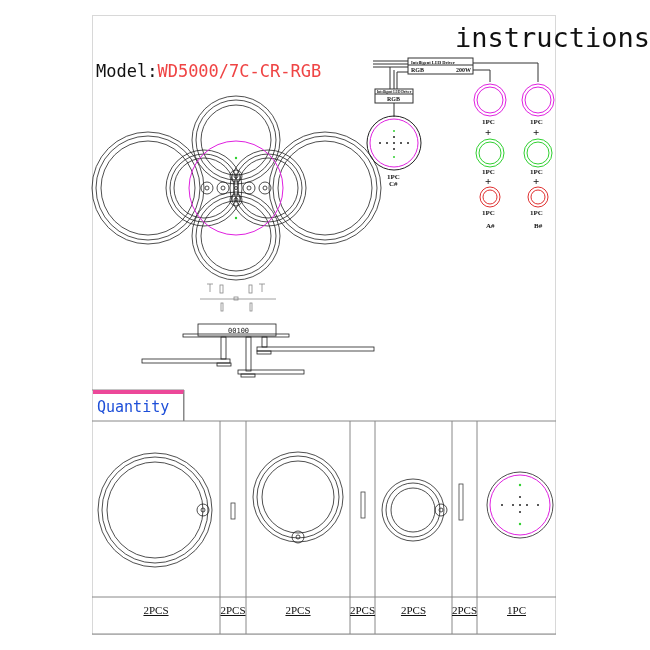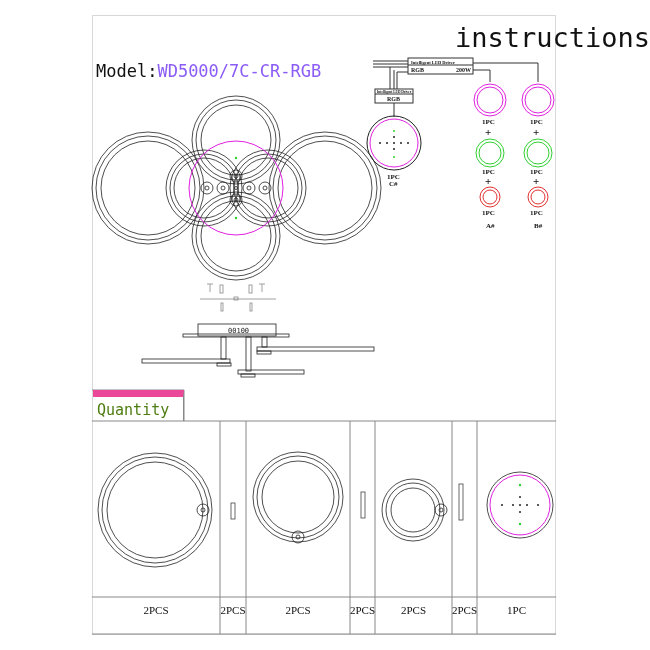--- a/index.html
+++ b/index.html
@@ -1,23 +1,23 @@
 <!DOCTYPE html>
 <html><head>
 <meta charset="utf-8">
 <style>
   html, body { margin:0; padding:0; background:#ffffff; }
   body { width:650px; height:650px; position:relative; overflow:hidden; font-family:"DejaVu Sans Mono", monospace; }
   .sheet { position:absolute; left:92px; top:15px; width:464px; height:620px; border:1px solid #d8d8d8; box-sizing:border-box; }
   .title { position:absolute; left:0; top:22px; width:650px; text-align:right; font-family:"DejaVu Sans Mono", monospace; font-size:27px; color:#111; letter-spacing:0px; }
   .model { position:absolute; left:96px; top:61px; font-size:17px; color:#111; font-family:"DejaVu Sans Mono", monospace; }
-  .model .val { color:#8b5cf6; }
+  .model .val { color:#ef4444; }
   svg.draw { position:absolute; left:0; top:0; }
-  .qty-label { position:absolute; left:93px; top:390px; width:91px; height:31px; border-right:1px solid #888; border-top:7px solid #ec4899; box-sizing:border-box; font-size:15px; padding:4px 0 0 4px; color:#4d7c0f; }
-  .cell-label { position:absolute; top:604px; font-family:"Liberation Serif", serif; font-size:11px; color:#111; text-align:center; }
+  .qty-label { position:absolute; left:93px; top:390px; width:91px; height:31px; border-right:1px solid #888; border-top:4px solid #ec4899; box-sizing:border-box; font-size:15px; padding:4px 0 0 4px; color:#1d4ed8; }
+  .cell-label { position:absolute; top:604px; font-family:"Liberation Serif", serif; font-size:11px; color:#111; text-align:center;text-decoration:underline; }
   .small-text { font-family:"Liberation Serif", serif; font-weight:bold; }
 </style>
 </head>
 <body>
 
 <div class="sheet"></div>
 
 <div class="title">instructions</div>
 
 <div class="model">

